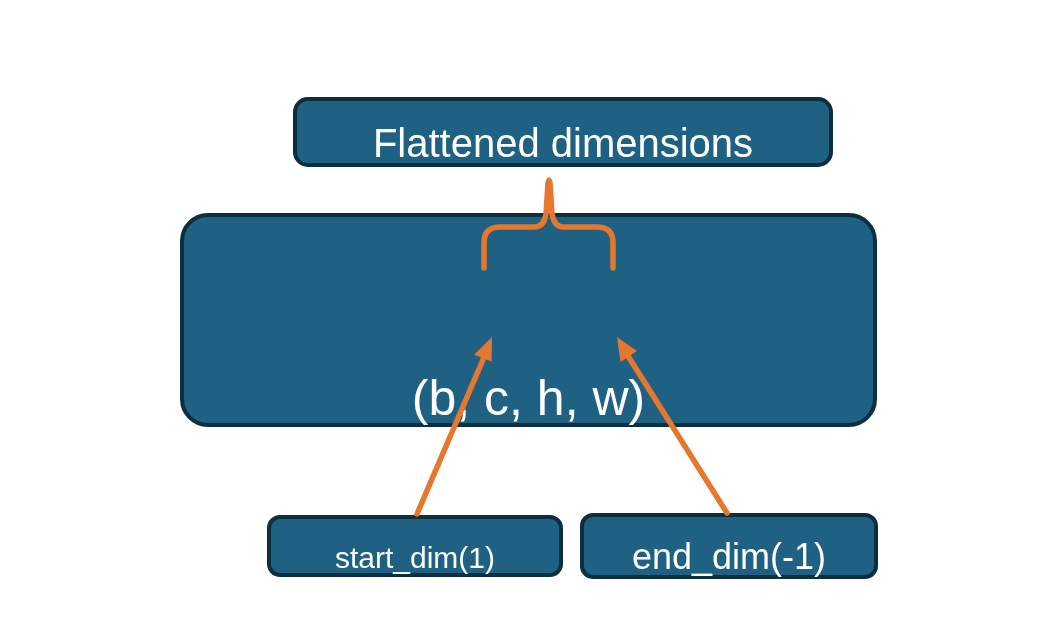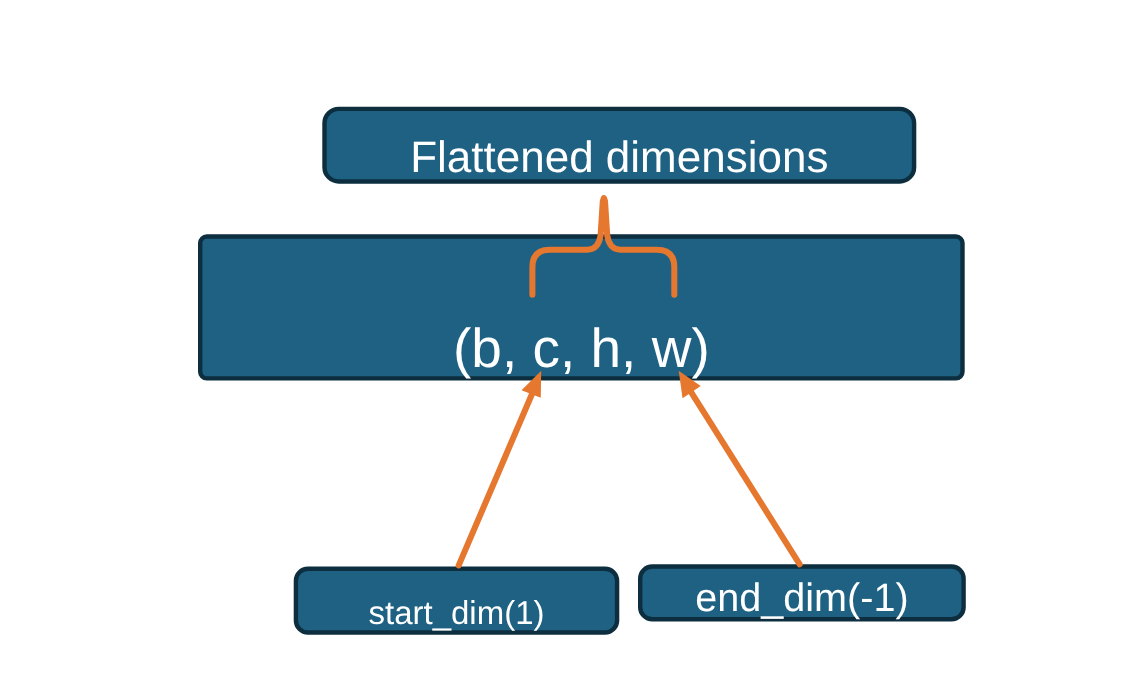--- a/index.html
+++ b/index.html
@@ -28,34 +28,34 @@
     line-height: 1;
   }
   .node-flattened {
     left: 293px; top: 97px;
     width: 540px; height: 70px;
     border-radius: 15px;
     font-size: 40px;
   }
   .node-tensor {
     left: 180px; top: 213px;
-    width: 697px; height: 133px;
-    border-radius: 8px;
+    width: 697px; height: 214px;
+    border-radius: 28px;
     font-size: 50px;
     padding-top: 12px;
   }
   .node-start-dim {
     left: 267px; top: 515px;
     width: 296px; height: 62px;
     border-radius: 13px;
     font-size: 30px;
   }
   .node-end-dim {
     left: 580px; top: 513px;
-    width: 298px; height: 52px;
+    width: 298px; height: 66px;
     border-radius: 13px;
     font-size: 36px;
   }
   .connector-overlay {
     position: absolute;
     left: 0; top: 0;
     width: 1038px;
     height: 632px;
     z-index: 5;
     pointer-events: none;

